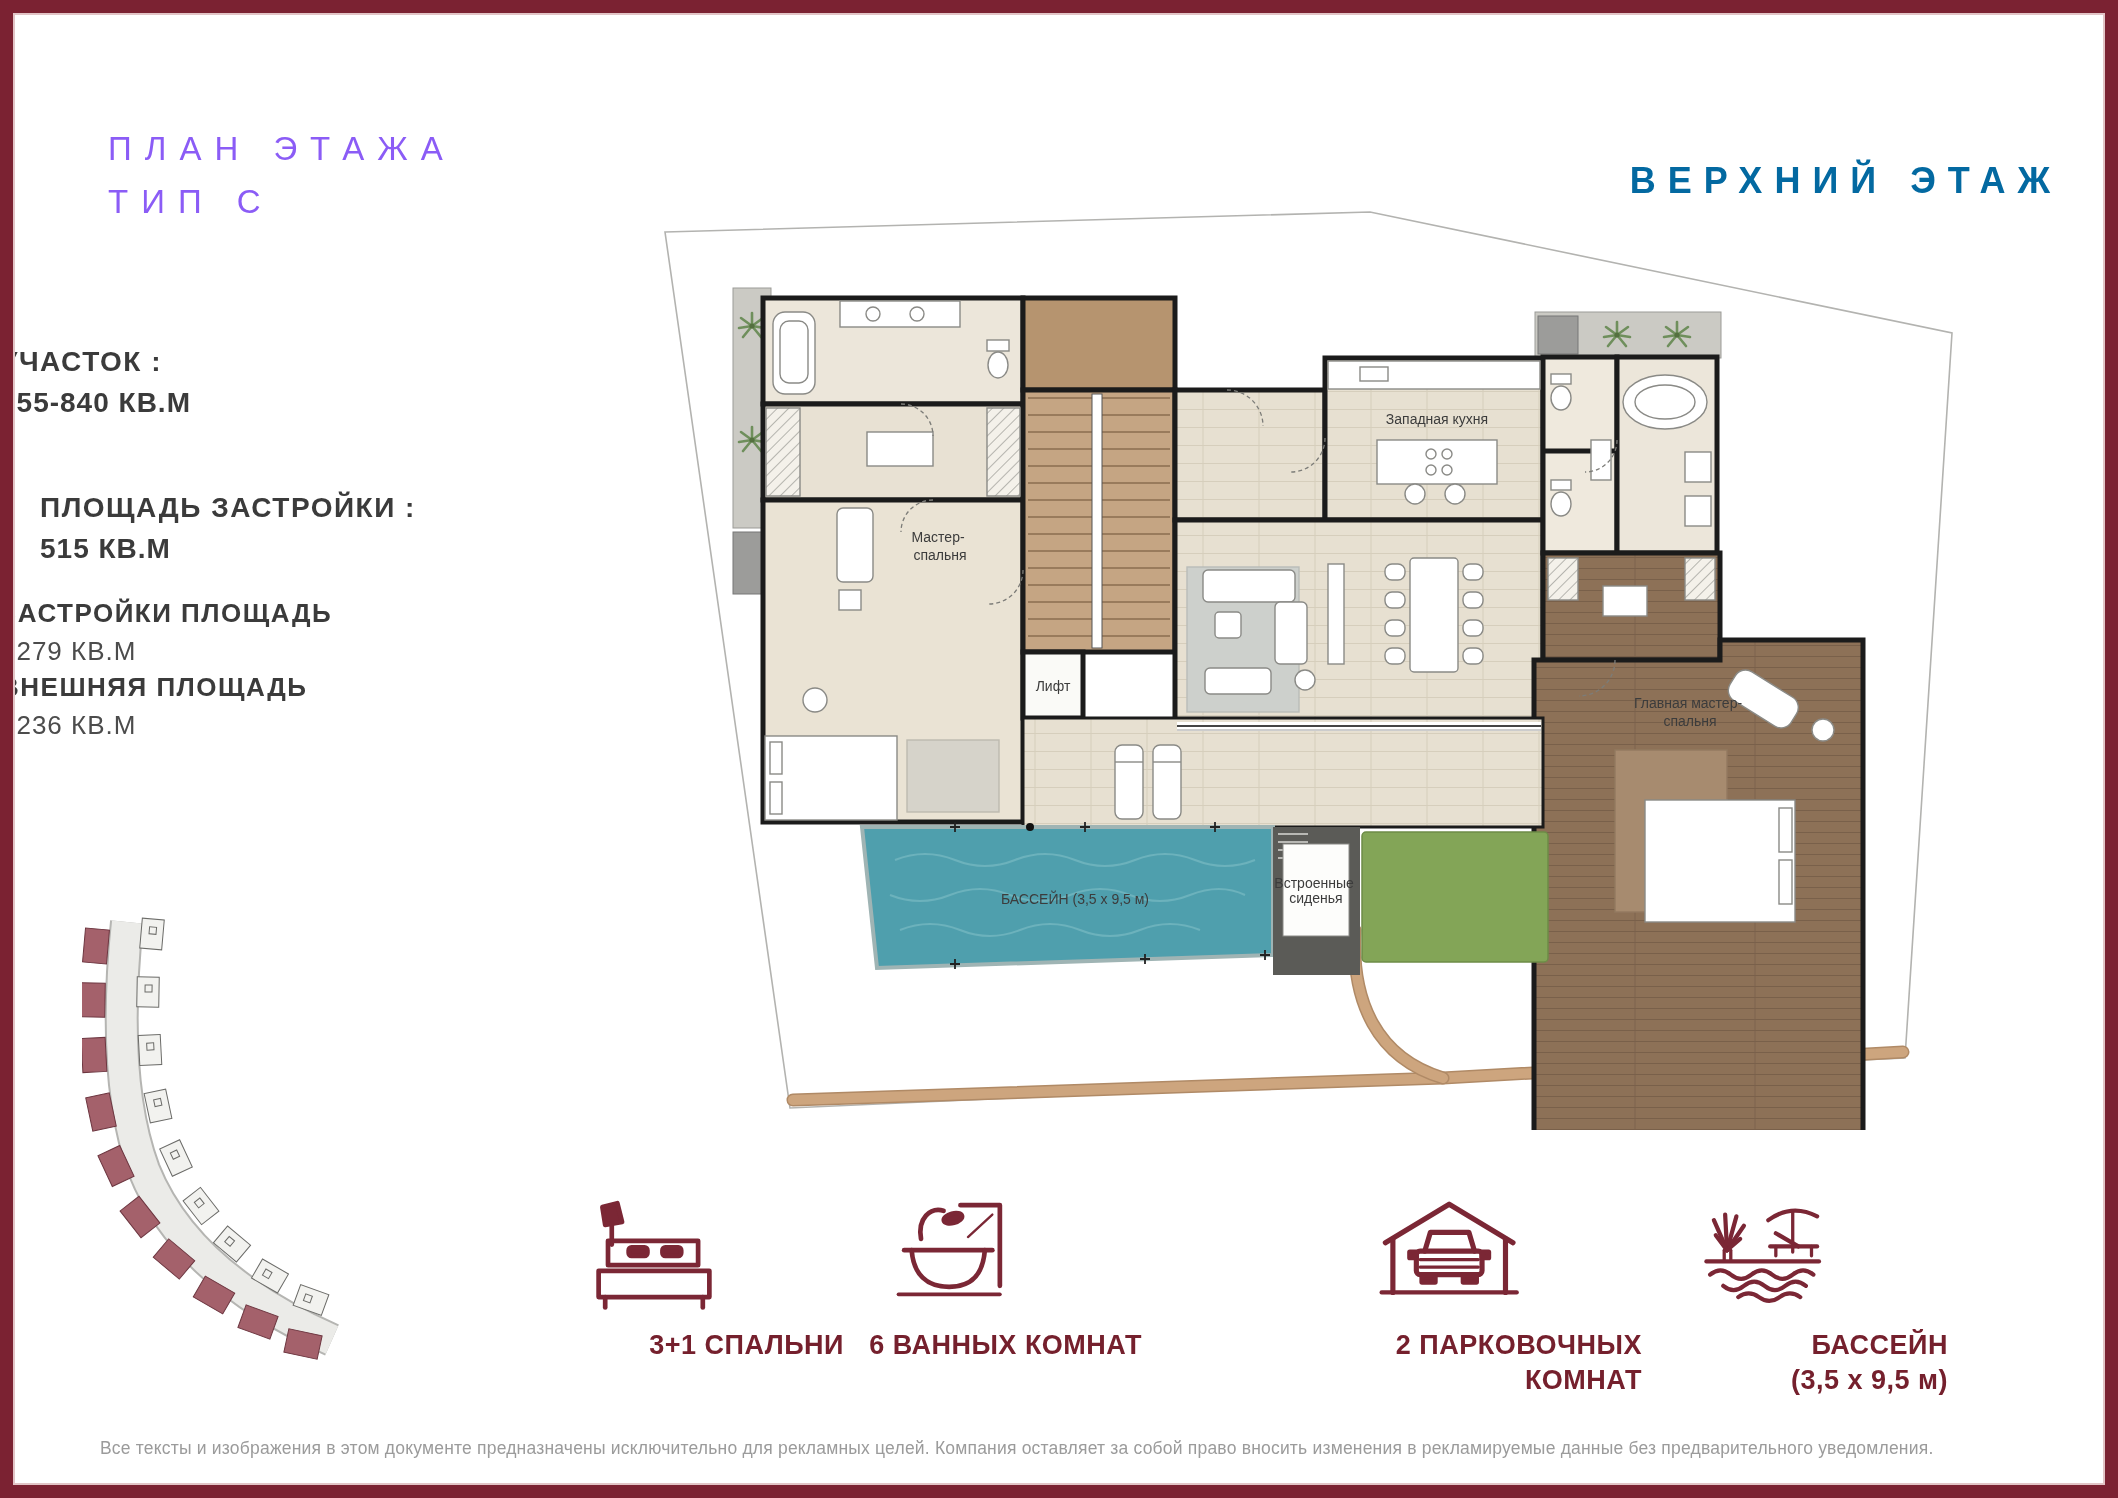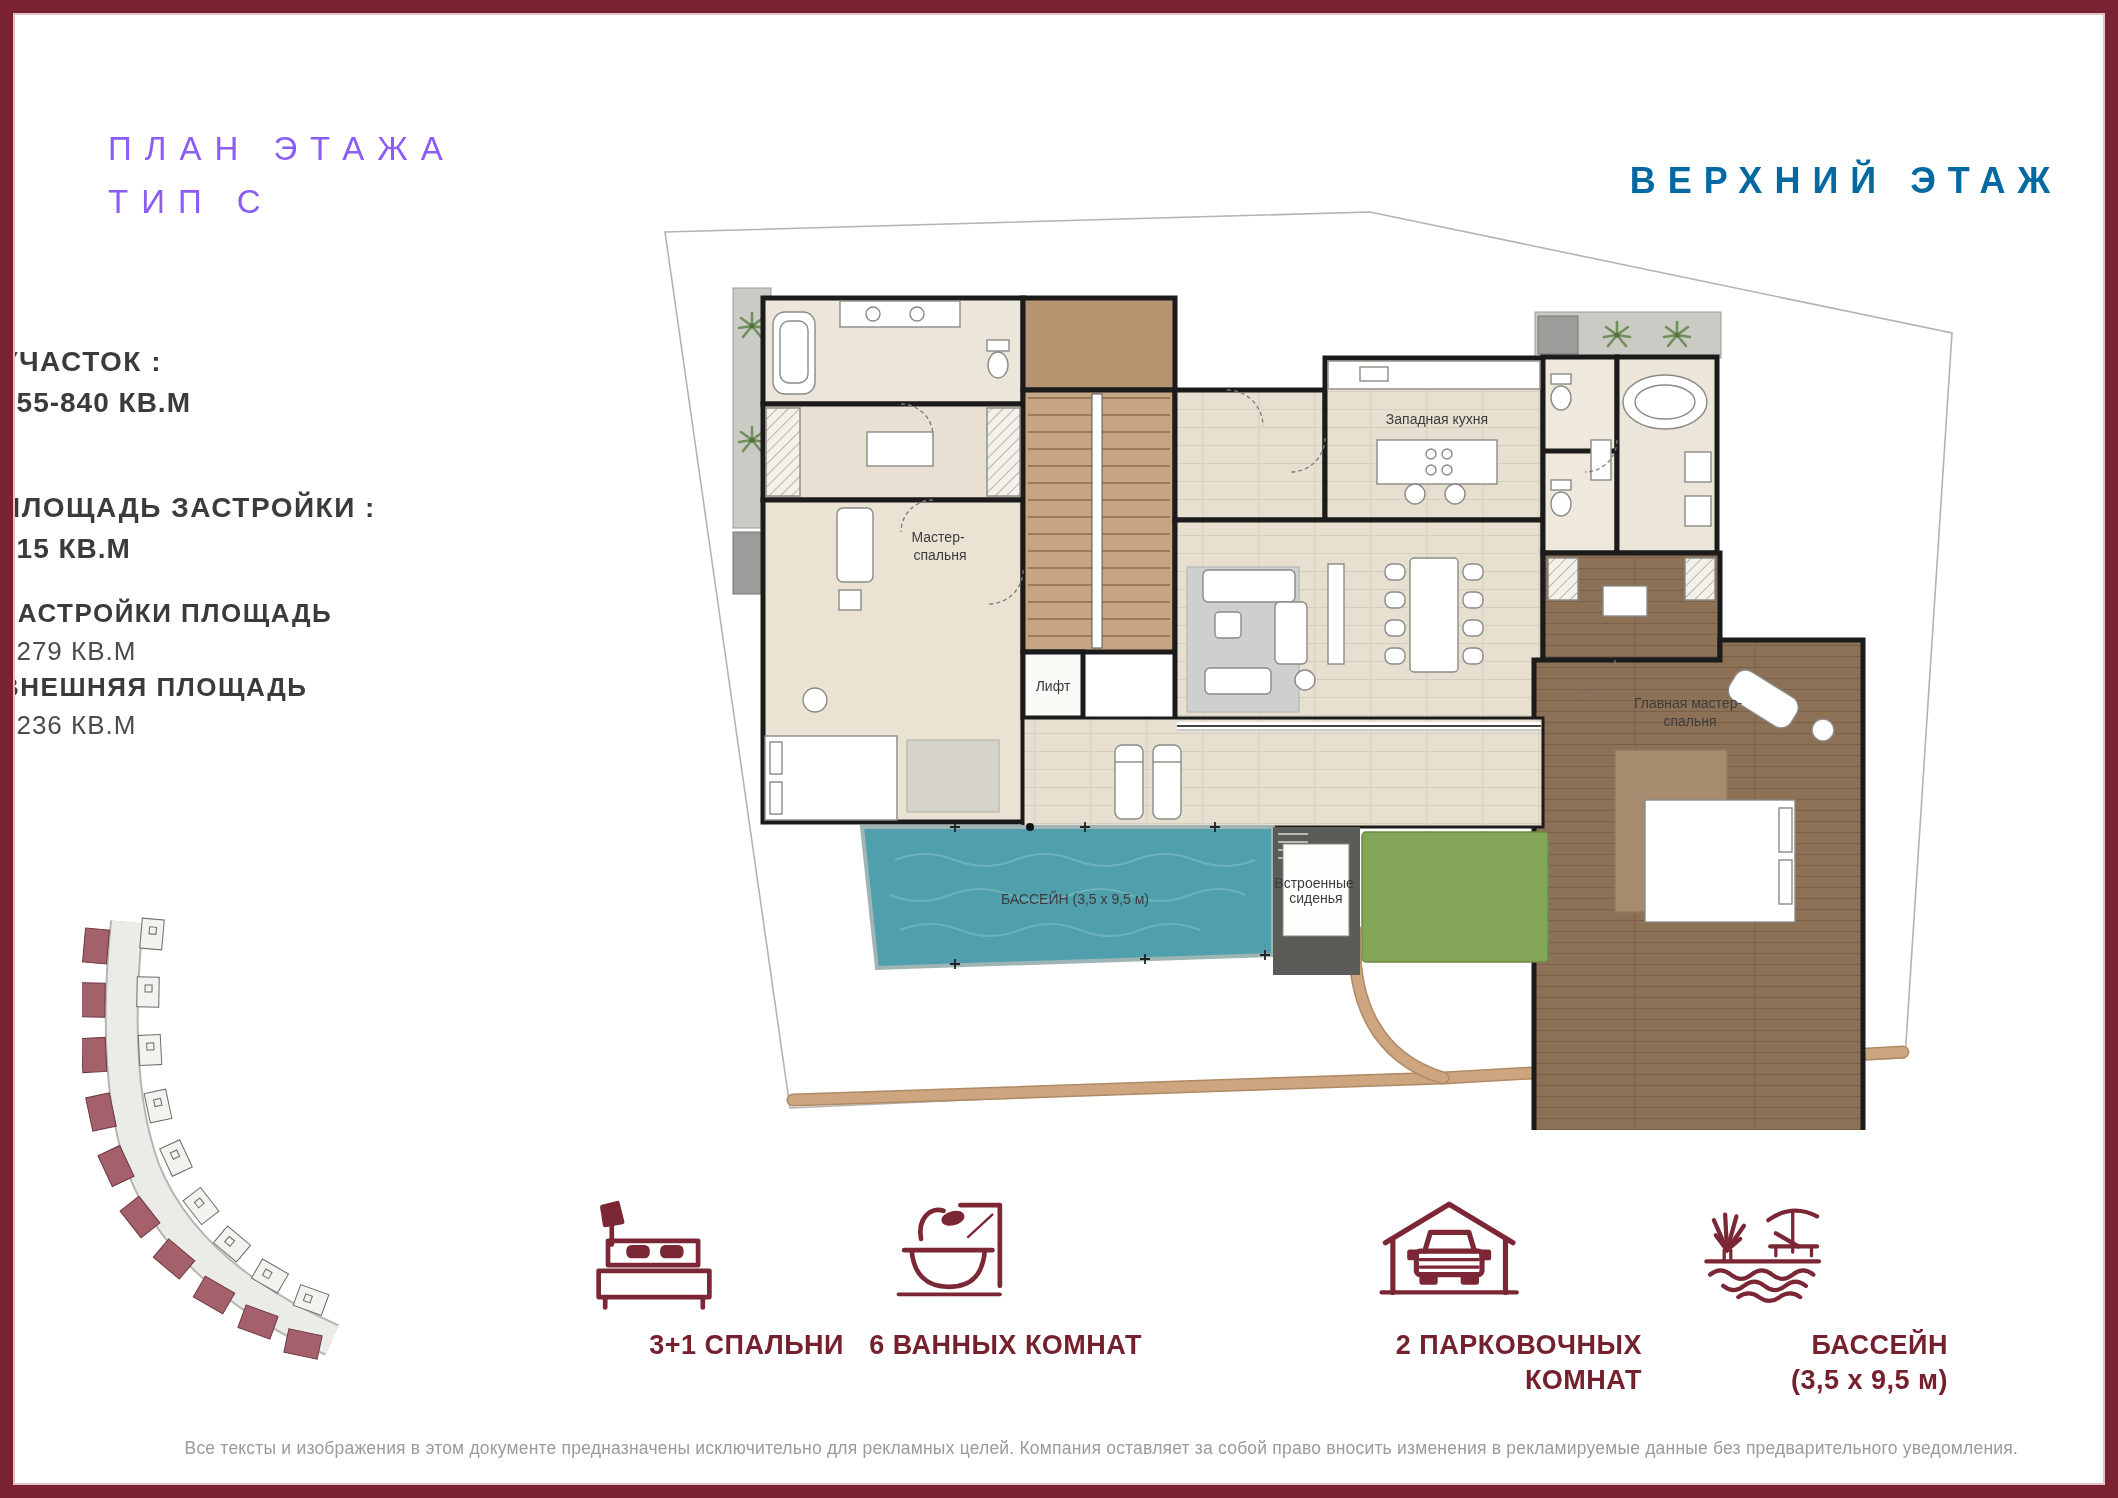--- a/index.html
+++ b/index.html
@@ -10,27 +10,27 @@
   .frame::after{content:"";position:absolute;inset:0;border:2px solid #e2c4c6;}
   .doc-title{position:absolute;left:108px;top:122px;color:#8b5cf6;font-weight:normal;
              font-size:33px;letter-spacing:13px;line-height:1.62;}
   .floor-title{position:absolute;top:160px;right:56px;color:#0369a1;font-weight:bold;
                font-size:36px;letter-spacing:12px;}
   .stat{position:absolute;left:0;}
   .stat .lbl{font-size:28px;font-weight:bold;color:#3b3b3b;letter-spacing:1.5px;}
   .stat .val{font-size:28px;font-weight:bold;color:#3b3b3b;margin-top:9px;letter-spacing:1px;}
   .stat.small .lbl{font-size:26px;}
   .stat.small .val{font-size:26px;font-weight:normal;color:#4c4c4c;margin-top:7px;}
-  .stat.plot{top:346px;} .stat.built{top:492px;} .stat.internal{top:598px;} .stat.external{top:672px;}
+  .stat.plot{top:346px;} .stat.built{top:492px;padding-left:40px;} .stat.internal{top:598px;} .stat.external{top:672px;}
   .feature{position:absolute;width:380px;text-align:right;}
   .feature .ic{height:122px;display:flex;align-items:flex-end;justify-content:center;}
   .feature .cap{color:#75202d;font-weight:bold;font-size:27px;letter-spacing:0.5px;line-height:1.3;margin-top:14px;}
   .f-bedrooms{left:464px;top:1192px;} .f-bathrooms{left:762px;top:1192px;}
   .f-parking{left:1262px;top:1192px;} .f-pool{left:1568px;top:1192px;}
-  .disclaimer{position:absolute;left:100px;right:100px;top:1438px;text-align:right;
+  .disclaimer{position:absolute;left:100px;right:100px;top:1438px;text-align:left;
               color:#9b9b9b;font-size:17.5px;letter-spacing:0.2px;}
   svg text{font-family:"Liberation Sans", sans-serif;}
   .plan-label{fill:#3c3c3c;font-size:14px;font-weight:500;text-anchor:middle;}
   .icon-stroke{stroke:#7b2735;fill:none;stroke-linecap:round;stroke-linejoin:round;}
 </style>
 </head>
 <body>
 
 <div id="page">
   <div class="frame"></div>

